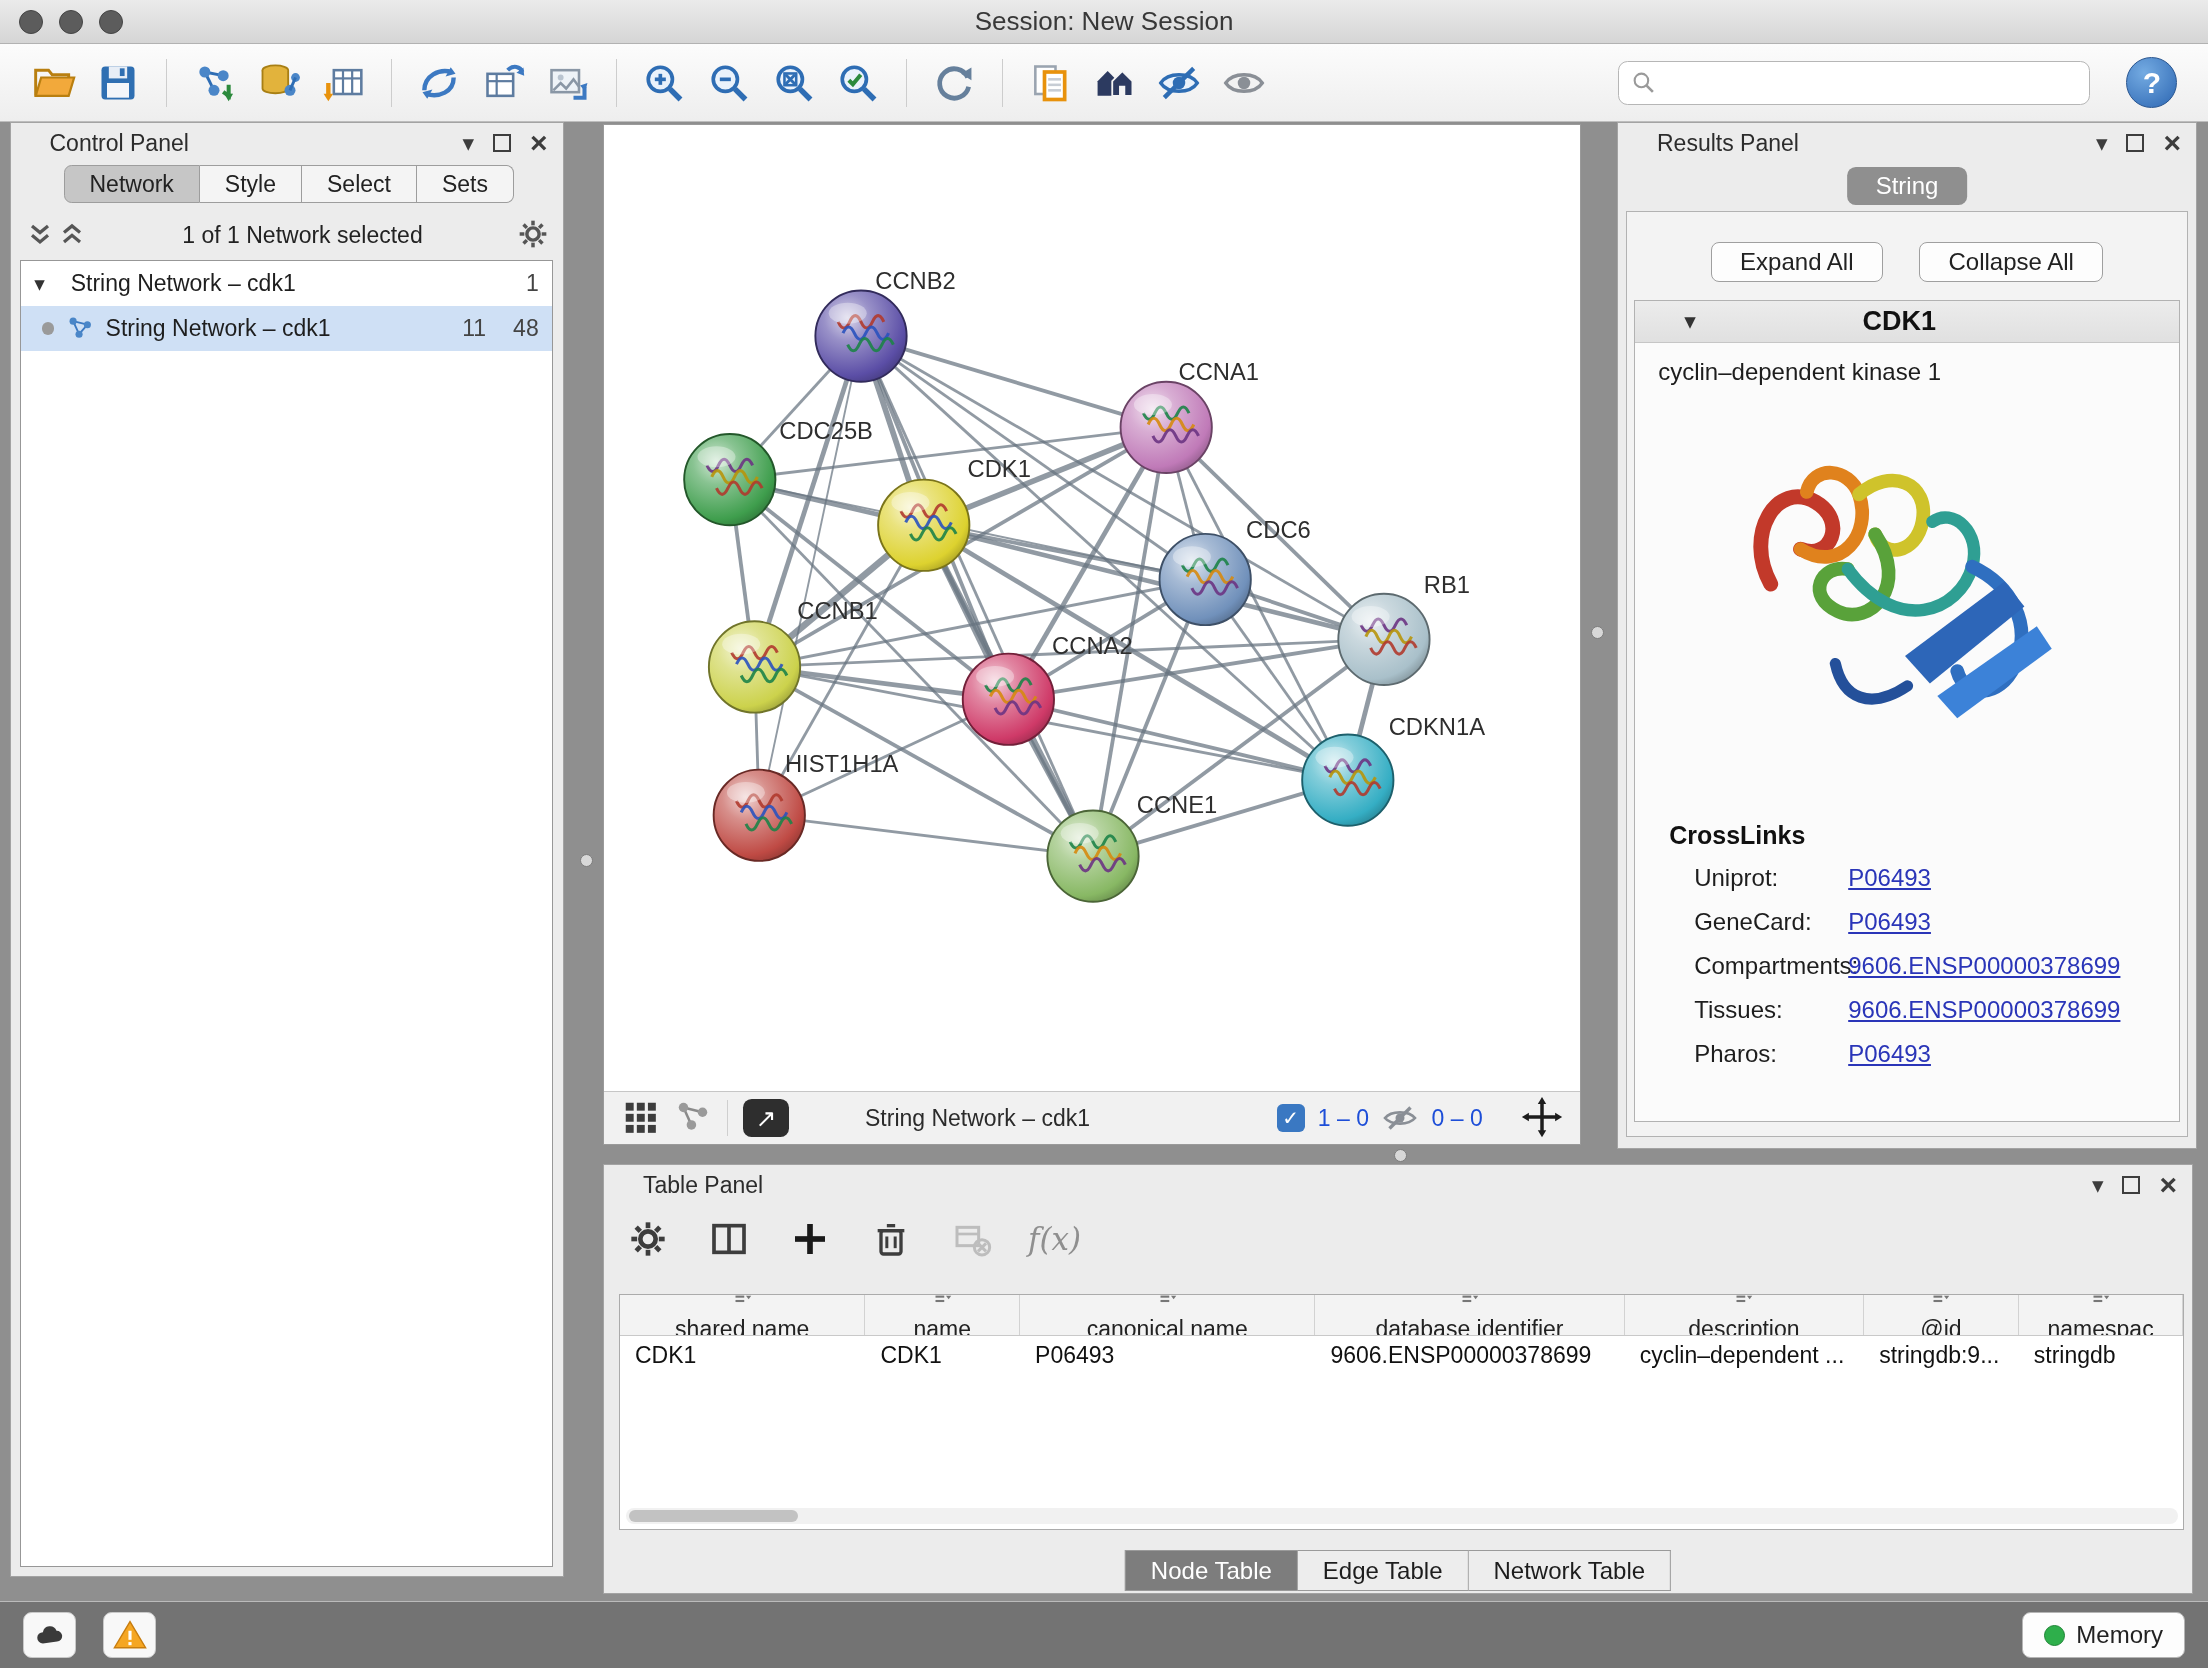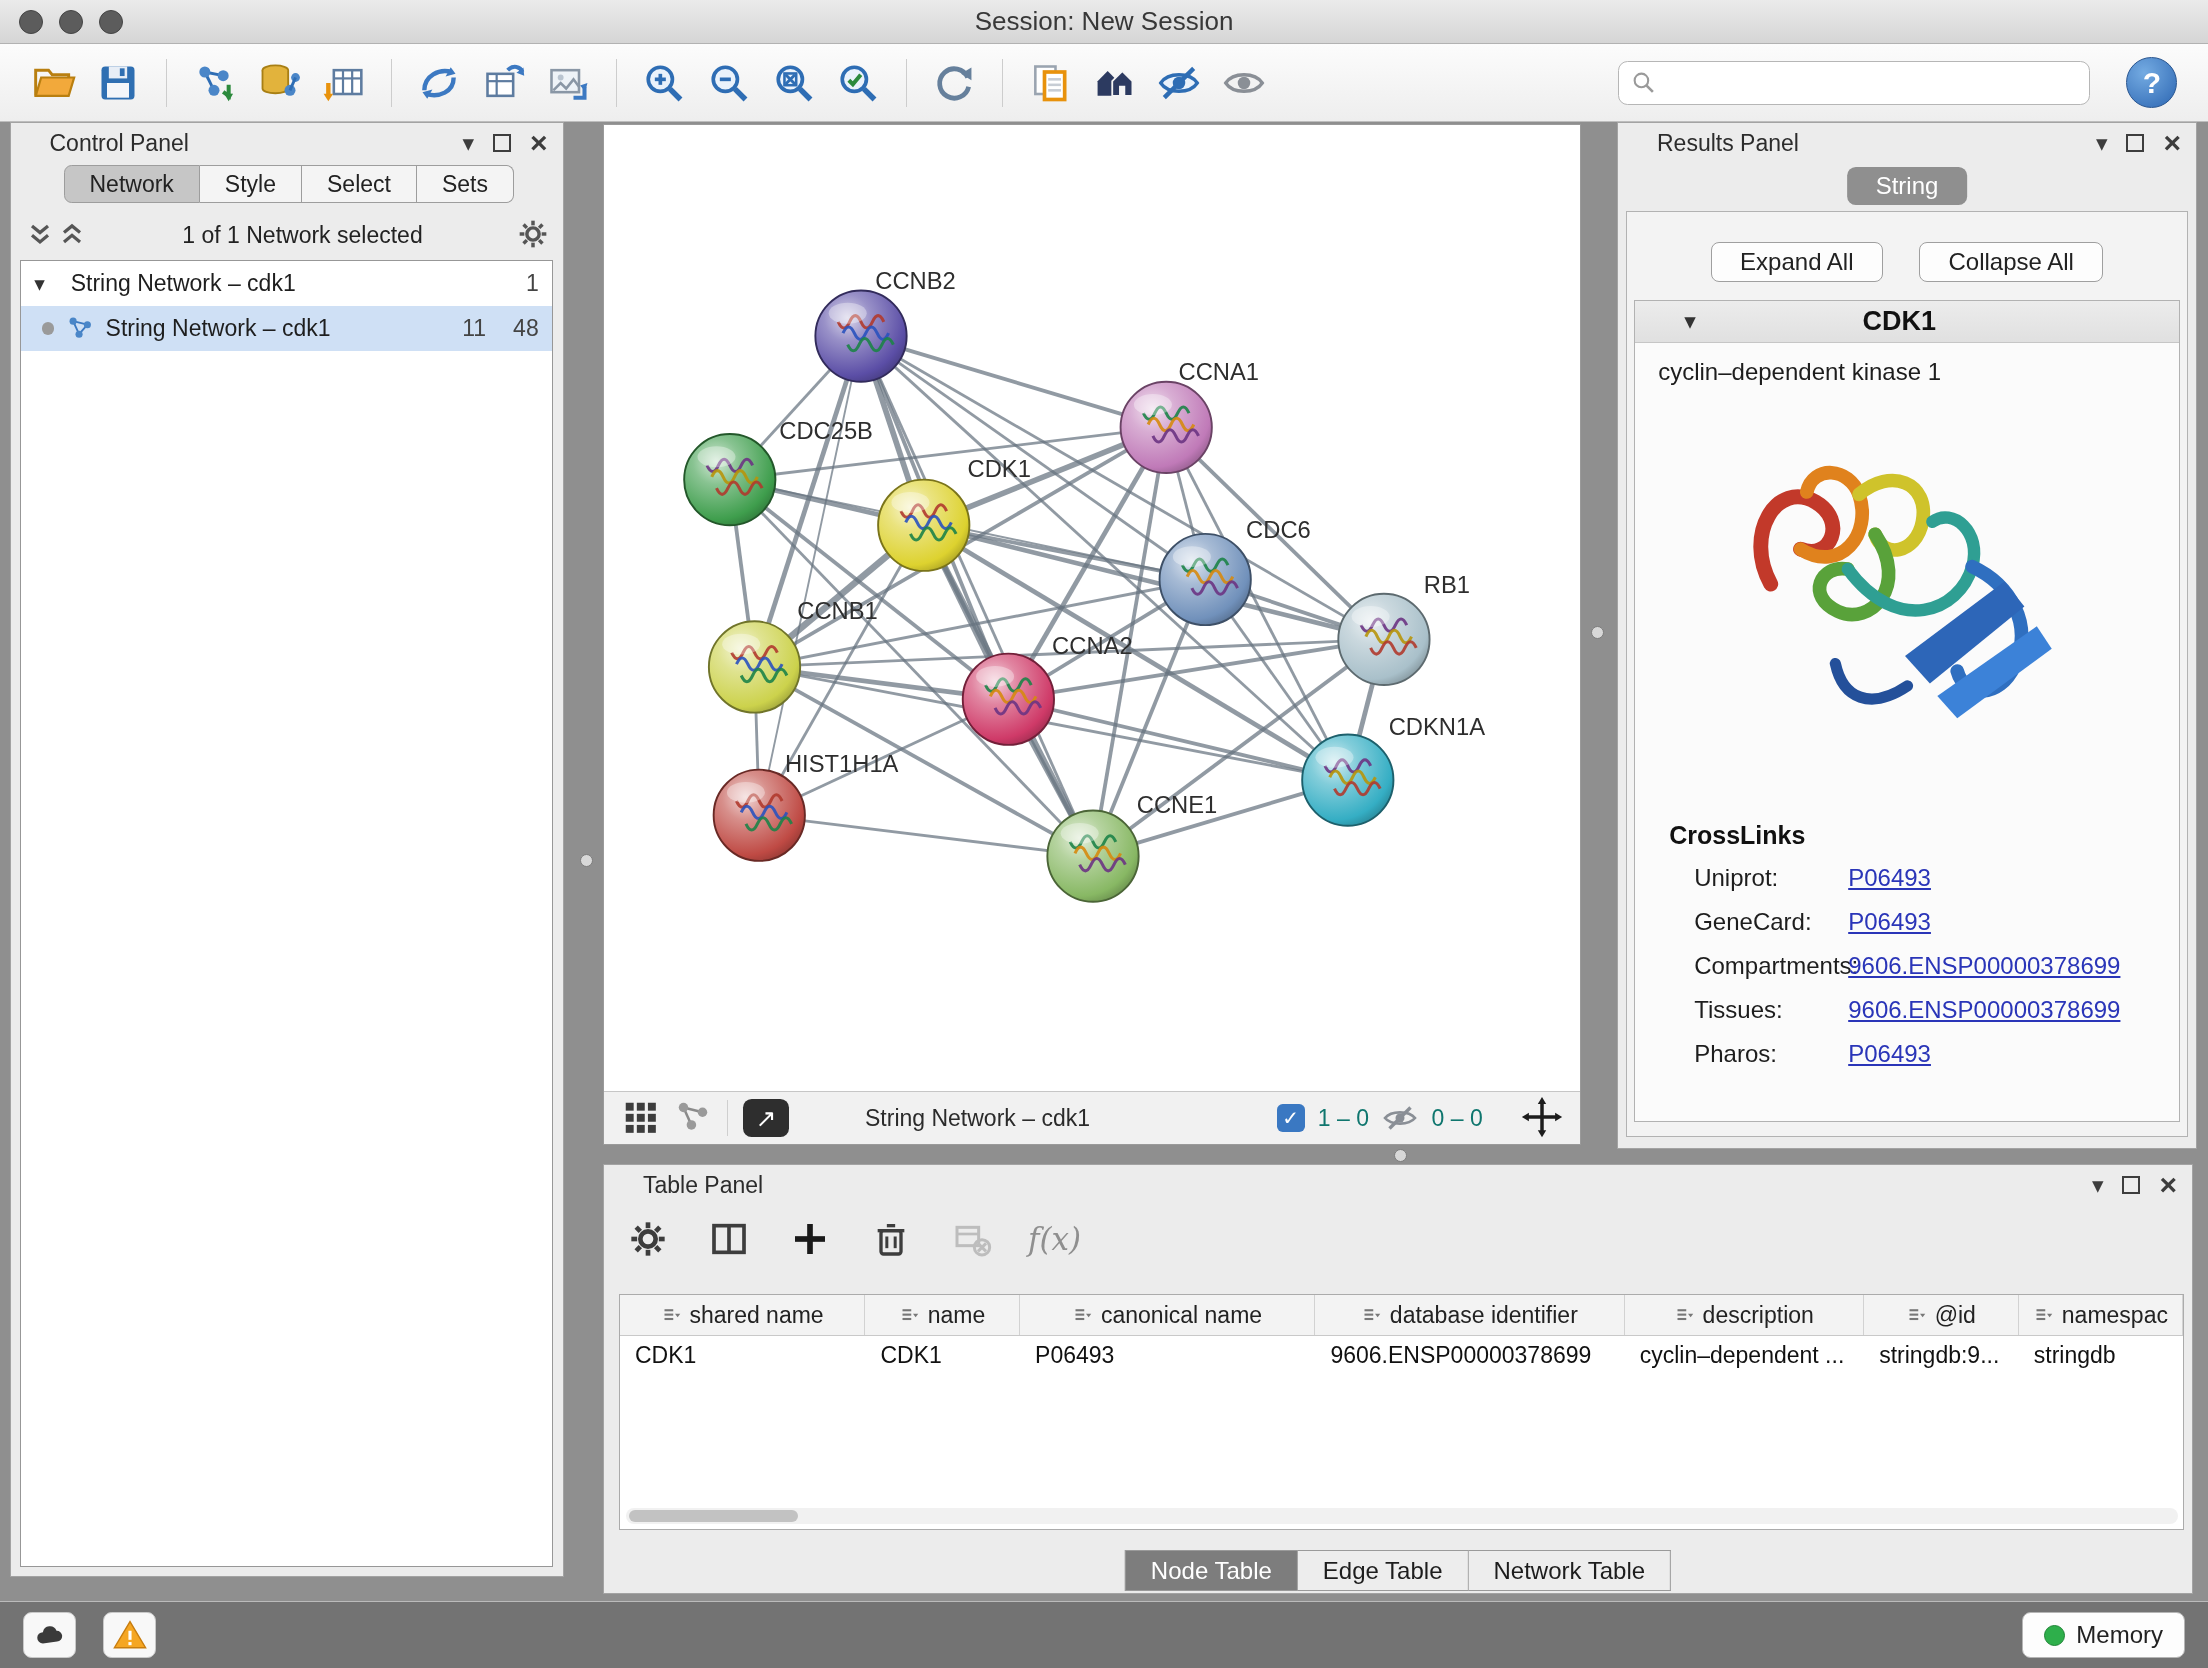--- a/index.html
+++ b/index.html
@@ -64,21 +64,21 @@
   .net-footer { position:absolute; left:0; bottom:0; width:100%; height:53px; background:#f1f1f1;
     border-top:1px solid #c6c6c6; display:flex; align-items:center; padding:0 17px; gap:15px; }
   .nf-icon svg { width:38px; height:38px; }
   .nf-sep { width:1px; height:36px; background:#cfcfcf; }
   .export-btn { width:46px; height:38px; background:#2e2e2e; border-radius:8.6px; color:#fff;
     display:flex; align-items:center; justify-content:center; font-size:25px; }
   .nf-title { font-size:23px; color:#2b2b2b; margin-left:61px; }
   .nf-right { margin-left:auto; display:flex; align-items:center; gap:13.3px; }
   .chk { width:27.6px; height:27.6px; background:#3a78c2; border-radius:5.7px; color:#fff; font-size:20px;
     display:flex; align-items:center; justify-content:center; }
-  .nf-count { font-size:23px; color:#0f766e; }
+  .nf-count { font-size:23px; color:#1d4ed8; }
   .crosshair { margin-left:25px; }
   .crosshair svg { width:42px; height:42px; }
 
   
   #results-panel { left:1617px; top:122px; width:580px; height:1027px; }
   .string-tab { position:absolute; left:50%; transform:translateX(-50%); top:44px; height:38px;
     padding:0 28.5px; background:#8f8f8f; border-radius:8.6px; color:#fff; font-size:24px;
     display:flex; align-items:center; cursor:pointer; }
   .results-box { position:absolute; left:7.6px; right:7.6px; top:88px; bottom:11.4px; background:#f3f3f3; border:1px solid #b2b2b2; }
   .rb-buttons { position:absolute; left:0; right:0; top:30px; display:flex; justify-content:center; gap:36px; }
@@ -99,21 +99,21 @@
 
   
   #table-panel { left:603px; top:1164px; width:1590px; height:430px; }
   .tp-toolbar { position:absolute; left:19px; top:49px; display:flex; align-items:center; gap:32px; }
   .tp-toolbar .tb-btn { width:49px; height:49px; }
   .tp-toolbar svg { width:40px; height:40px; }
   .fx { font-family:"DejaVu Serif", serif; font-style:italic; font-size:31px; color:#8f8f8f; }
   .tp-table { position:absolute; left:15px; right:7.6px; top:129px; bottom:63px; background:#fff; border:1px solid #ababab; overflow:hidden; }
   .tp-hrow { display:flex; height:41px; background:#f3f3f3; border-bottom:1px solid #c9c9c9; }
   .tp-hcell { display:flex; align-items:center; justify-content:center; gap:7.6px; font-size:23px; color:#222;
-    border-right:1px solid #d2d2d2; overflow:hidden; white-space:nowrap; }
+    border-right:1px solid #d2d2d2; overflow:hidden; white-space:nowrap;flex-direction:column; }
   .tp-hcell svg { width:21px; height:21px; flex:none; }
   .tp-row { display:flex; height:39px; }
   .tp-cell { display:flex; align-items:center; padding-left:15px; font-size:23px; color:#111;
     overflow:hidden; white-space:nowrap; }
   .w0{width:246px} .w1{width:155px} .w2{width:296px} .w3{width:310px} .w4{width:240px} .w5{width:155px} .w6{width:165px}
   .hscroll { position:absolute; left:5.7px; right:5.7px; bottom:4.8px; height:16px; background:#f1f1f1; border-radius:8.6px; }
   .hscroll .thumb { position:absolute; left:2.9px; top:1.9px; width:169px; height:12.4px; background:#c2c2c2; border-radius:6.7px; }
   .bottom-tabs { position:absolute; left:50%; transform:translateX(-50%); bottom:1.9px; display:flex; }
   .bottom-tabs .bt { height:41px; padding:0 25px; font-size:24px; display:flex; align-items:center;
     background:#ededed; color:#1d1d1d; border:1px solid #9a9a9a; border-left:none; cursor:pointer; }

